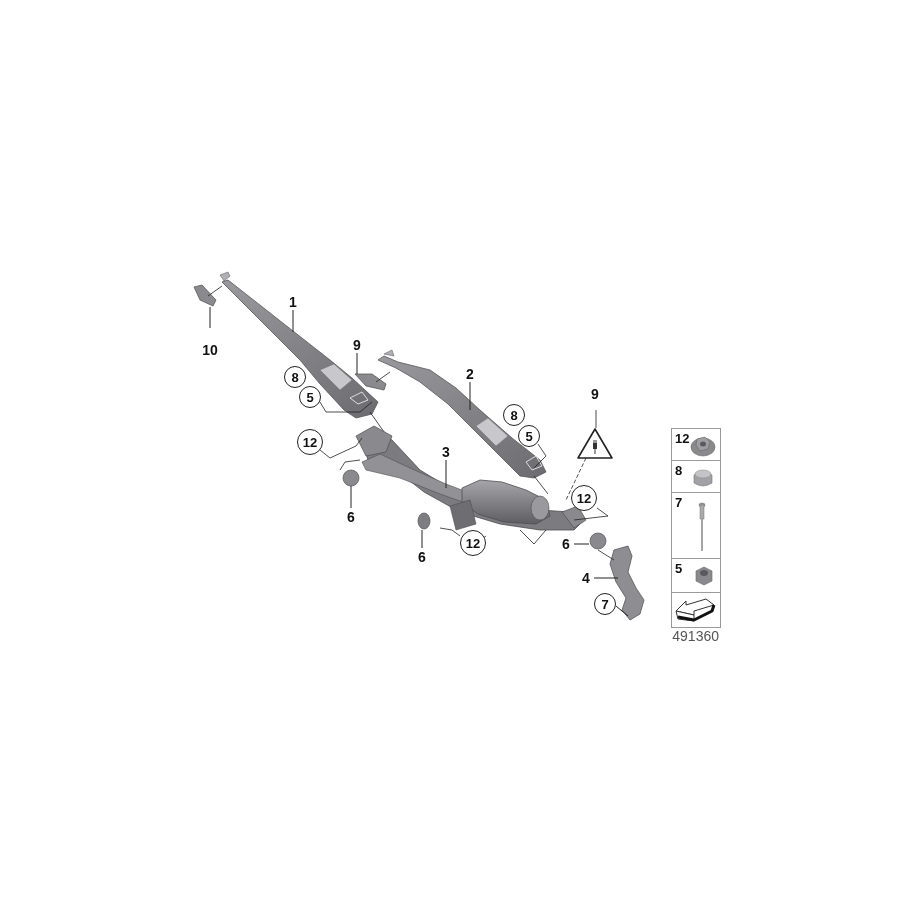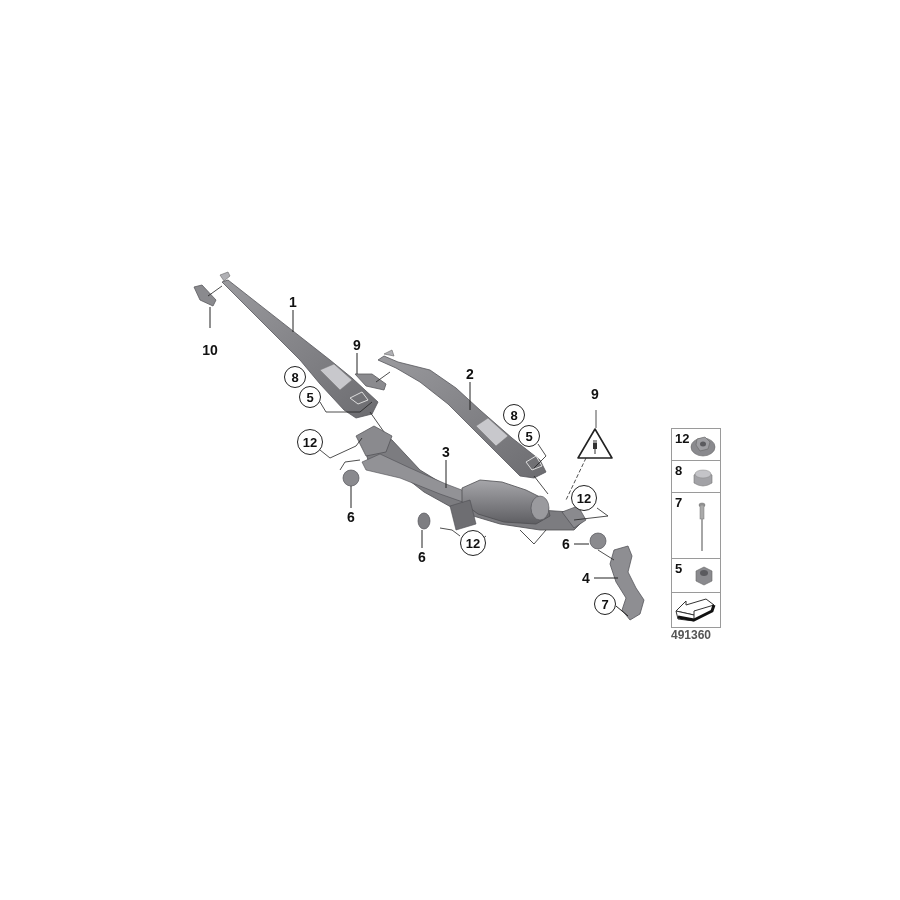--- a/index.html
+++ b/index.html
@@ -6,21 +6,21 @@
   body { width:900px; height:900px; position:relative; overflow:hidden; font-family:"Liberation Sans", sans-serif; }
   #diagram { position:absolute; left:0; top:0; width:900px; height:900px; }
   .num { position:absolute; font-weight:bold; font-size:14px; color:#111; line-height:1; transform:translate(-50%,-50%); }
   .circ { position:absolute; width:22px; height:22px; border:1.3px solid #222; border-radius:50%; background:#fff; font-weight:bold; font-size:13px; color:#111; display:flex; align-items:center; justify-content:center; transform:translate(-50%,-50%); box-sizing:border-box; }
   .circ.wide { width:26px; height:26px; font-size:13px; }
   #legend { position:absolute; left:671px; top:428px; width:48px; border:1px solid #9a9a9a; background:#fff; }
   .lrow { position:relative; border-bottom:1px solid #9a9a9a; box-sizing:border-box; }
   .lrow:last-child { border-bottom:none; }
   .lnum { position:absolute; left:3px; top:2px; font-weight:bold; font-size:13px; color:#111; }
   .lrow svg { position:absolute; left:0; top:0; }
-  #ref { position:absolute; left:671px; top:628px; width:48px; text-align:left; font-size:12px; color:#555;font-weight:bold; }
+  #ref { position:absolute; left:671px; top:628px; width:48px; text-align:right; font-size:14px; color:#555; }
 </style>
 </head>
 <body>
 
 <div id="diagram">
   <svg width="900" height="900" viewBox="0 0 900 900">
     <defs>
       <linearGradient id="armg" x1="0" y1="0" x2="1" y2="1">
         <stop offset="0" stop-color="#9a9a9e"></stop>
         <stop offset="1" stop-color="#6c6c70"></stop>

